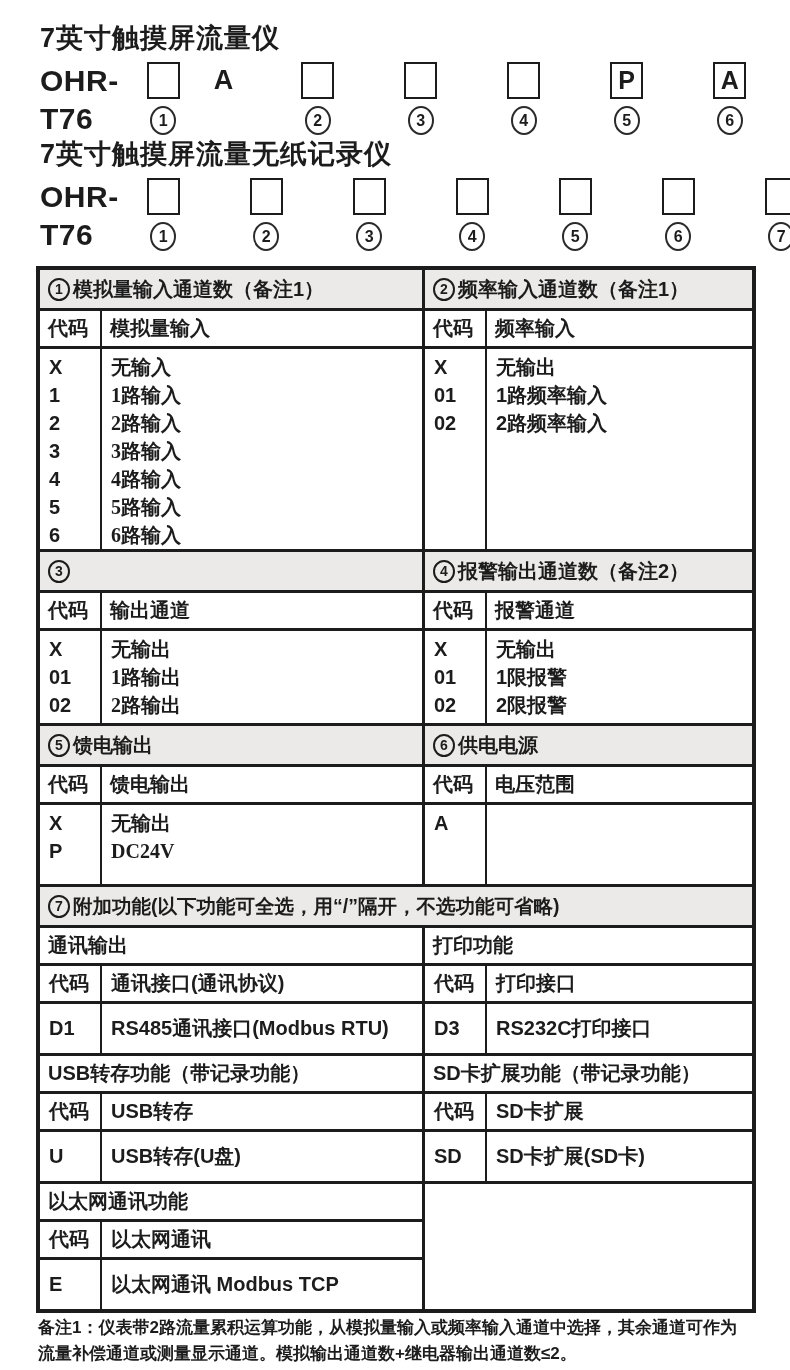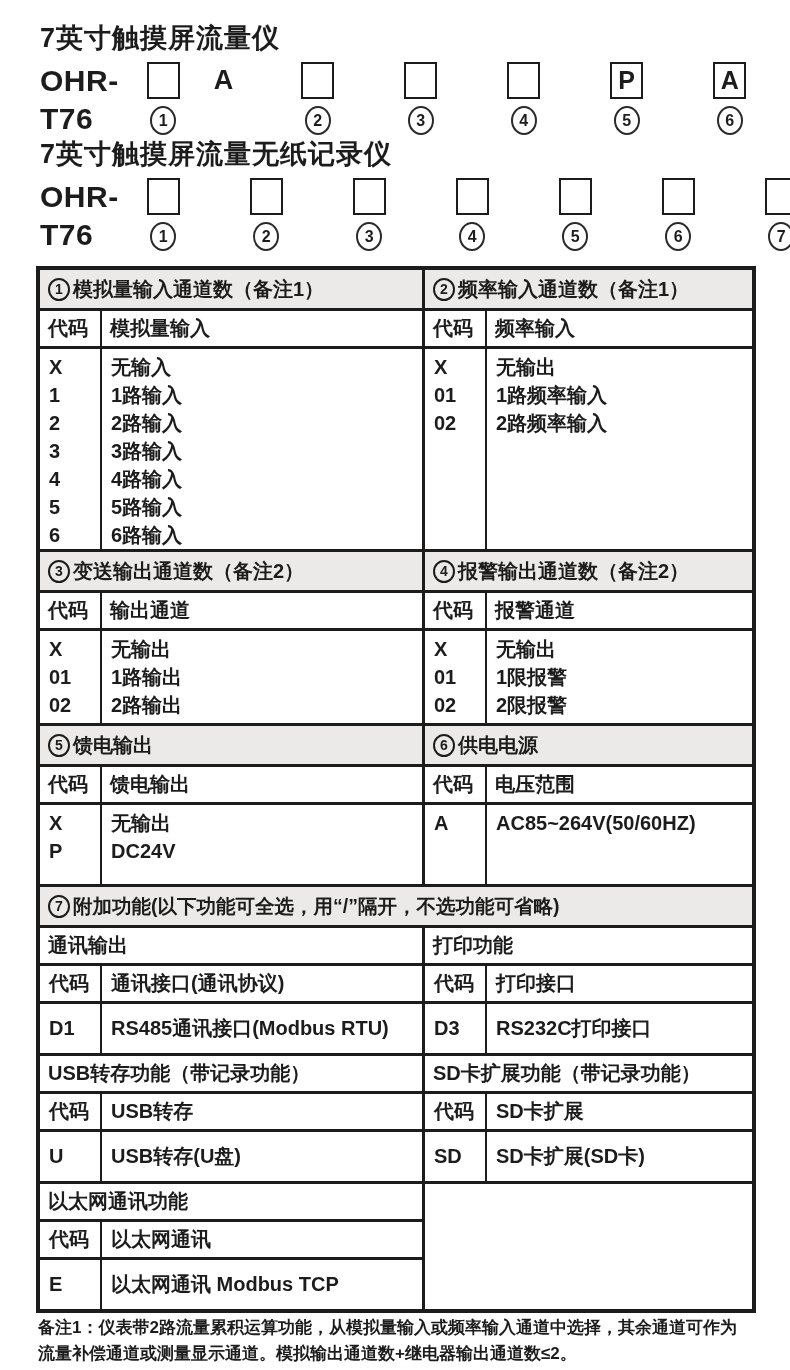--- a/index.html
+++ b/index.html
@@ -42,21 +42,21 @@
   .sh.r { width: 327px; }
   .snum {
     width: 22px; height: 23px; border: 2px solid #1c1c1c; border-radius: 50%;
     display: inline-flex; align-items: center; justify-content: center;
     font-size: 14px; font-weight: 700; margin-right: 3px; flex: 0 0 auto;
   }
 
   .chrow { display: flex; border-bottom: 3px solid #1c1c1c; height: 38px; }
   .cell { display: flex; align-items: center; padding-left: 8px; font-size: 20px; font-weight: 700; }
   .w-lcode { width: 62px;  border-right: 2px solid #1c1c1c; }
-  .w-ldesc { width: 323px; border-right: 3px solid #1c1c1c; }
+  .w-ldesc { width: 323px; border-right: 3px solid #1c1c1c; font-family: Liberation Serif, serif; }
   .w-rcode { width: 62px;  border-right: 2px solid #1c1c1c; }
   .w-rdesc { width: 265px; }
 
   .dblock { display: flex; border-bottom: 3px solid #1c1c1c; }
   .dcol { display: flex; flex-direction: column; padding-top: 4px; }
   .dcell { height: 28px; display: flex; align-items: center; padding-left: 9px; font-size: 20px; font-weight: 700; }
   #db12 { height: 203px; }
   #db34 { height: 95px; }
   #db56 { height: 82px; }
 
@@ -214,21 +214,20 @@
       <div class="dcol w-rdesc">
         <div class="dcell">无输出</div>
         <div class="dcell">1路频率输入</div>
         <div class="dcell">2路频率输入</div>
       </div>
     </div>
 
     <div class="shead">
       <div class="sh l">
         <span class="snum">3</span>
-        <span>变送输出通道数（备注2）</span>
       </div>
       <div class="sh r">
         <span class="snum">4</span>
         <span>报警输出通道数（备注2）</span>
       </div>
     </div>
     <div class="chrow">
       <div class="cell w-lcode">代码</div>
       <div class="cell w-ldesc">输出通道</div>
       <div class="cell w-rcode">代码</div>
@@ -278,23 +277,20 @@
         <div class="dcell">X</div>
         <div class="dcell">P</div>
       </div>
       <div class="dcol w-ldesc">
         <div class="dcell">无输出</div>
         <div class="dcell">DC24V</div>
       </div>
       <div class="dcol w-rcode">
         <div class="dcell">A</div>
       </div>
-      <div class="dcol w-rdesc">
-        <div class="dcell">AC85~264V(50/60HZ)</div>
-      </div>
     </div>
 
     <div class="shead7">
       <span class="snum">7</span>
       <span>附加功能(以下功能可全选，用“/”隔开，不选功能可省略)</span>
     </div>
 
     <div class="fblock">
       <div class="fhalf fh-l">
         <div class="fhead">通讯输出</div>

